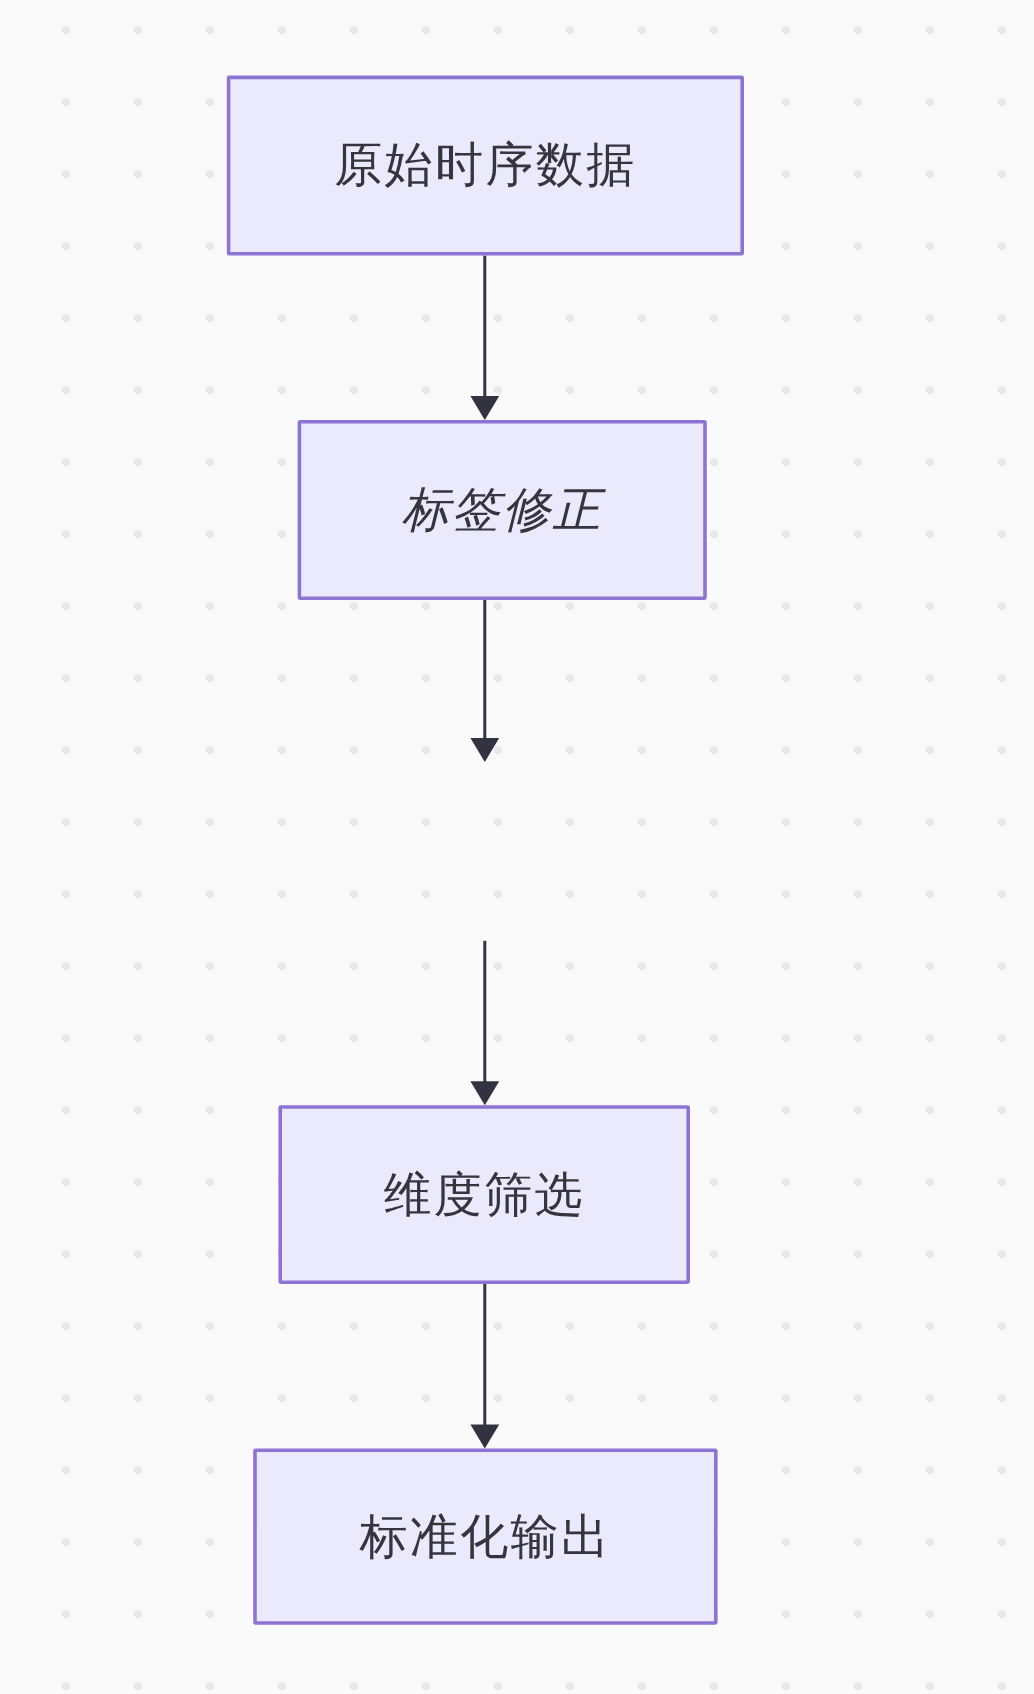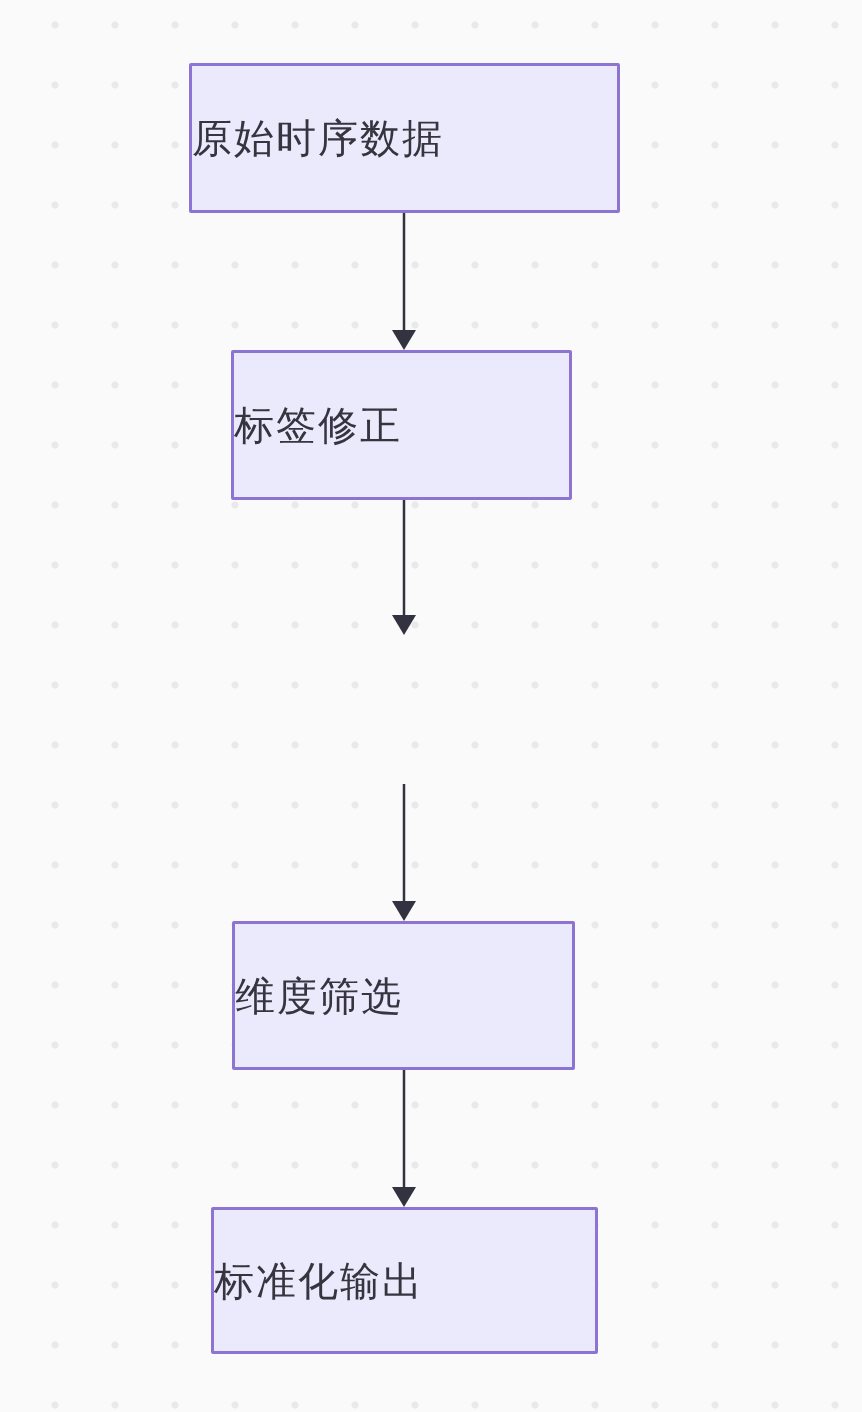--- a/index.html
+++ b/index.html
@@ -29,34 +29,34 @@
     left: 0; top: 0;
     width: 862px; height: 1412px;
     pointer-events: none;
   }
   .edges line { stroke: var(--arrow); stroke-width: 2.5; }
   .edges polygon { fill: var(--arrow); }
   .node {
     position: absolute;
     display: flex;
     align-items: center;
-    justify-content: flex-start;
+    justify-content: center;
     background: var(--node-fill);
     border: 3px solid var(--node-border);
     border-radius: 2px;
   }
   .node-label {
     color: var(--node-text);
     font-size: 40px;
     letter-spacing: 2px;
     line-height: 1;
     white-space: nowrap;
   }
   .node-1 { left: 189px; top: 63px;   width: 431px; height: 150px; }
-  .node-2 { left: 231px; top: 350px;  width: 341px; height: 150px; }
+  .node-2 { left: 248px; top: 350px;  width: 341px; height: 150px; font-style: italic; }
   .node-3 { left: 211px; top: 635px;  width: 388px; height: 149px; }
   .node-4 { left: 232px; top: 921px;  width: 343px; height: 149px; }
   .node-5 { left: 211px; top: 1207px; width: 387px; height: 147px; }
 </style>
 </head>
 <body>
 
 <div class="canvas">
 
   <svg class="edges" viewBox="0 0 862 1412" xmlns="http://www.w3.org/2000/svg">

